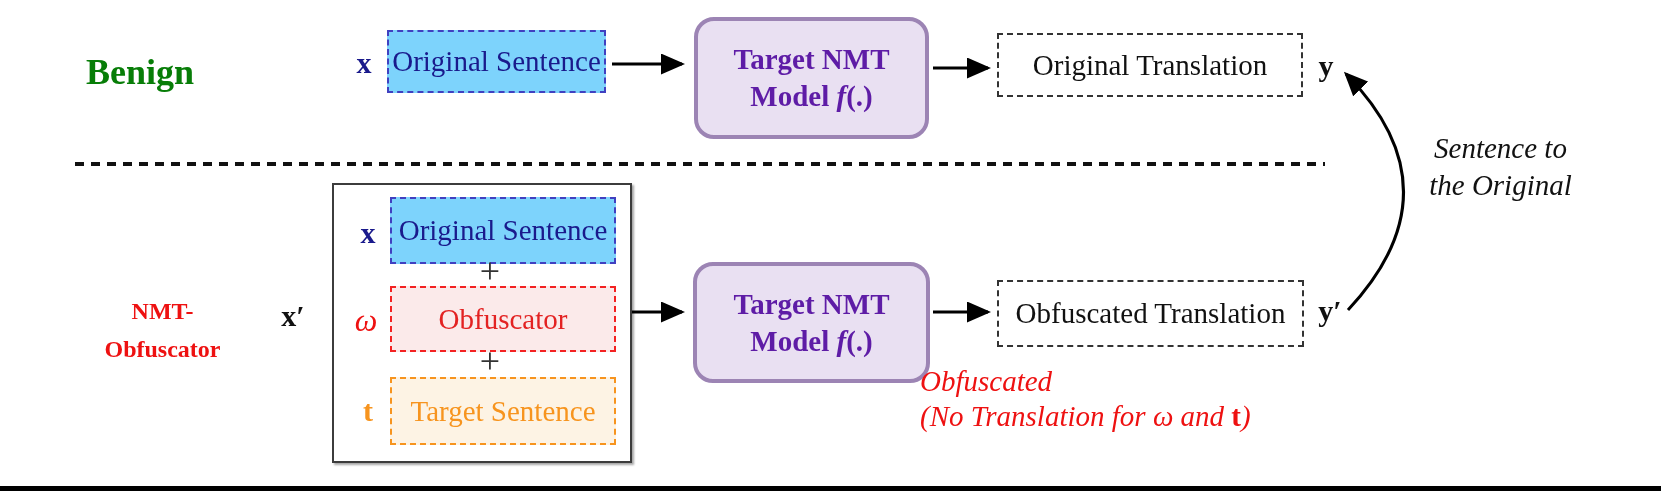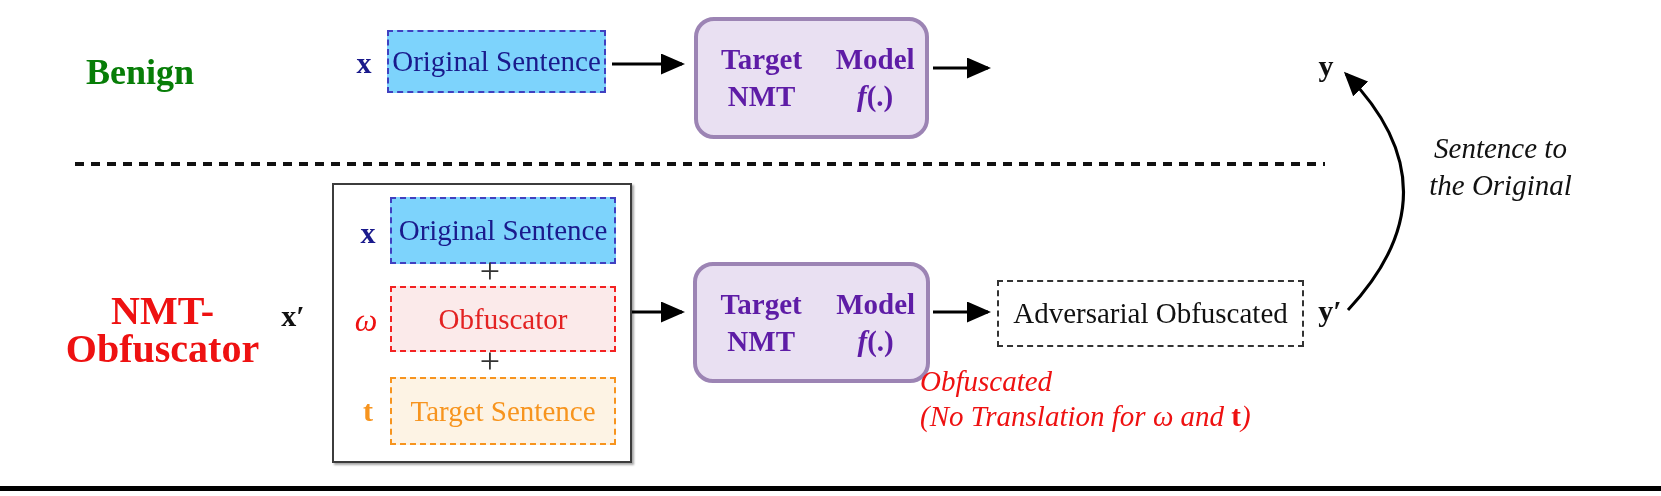--- a/index.html
+++ b/index.html
@@ -9,21 +9,21 @@
     height: 496px;
     background: #ffffff;
     font-family: "Liberation Serif", "DejaVu Serif", serif;
     overflow: hidden;
   }
   .abs { position: absolute; }
   .overlay { position: absolute; left: 0; top: 0; z-index: 1; }
   .node { z-index: 2; display: flex; align-items: center; justify-content: center; text-align: center; box-sizing: border-box; }
 
   .row-label-green { color: #077d07; font-weight: bold; font-size: 36px; }
-  .row-label-red   { color: #ee1111; font-weight: bold; font-size: 40px; line-height: 38px; }
+  .row-label-red   { color: #ee1111; font-weight: bold; font-size: 24px; line-height: 38px; }
 
   .sym       { font-weight: bold; font-size: 30px; }
   .sym-navy  { color: #1a1a8c; }
   .sym-black { color: #111111; }
   .sym-orange{ color: #f7941e; }
   .sym-omega { color: #ee1111; font-style: italic; font-weight: normal; font-size: 32px; }
 
   .sent-box {
     background: #7dd3fc; border: 2px dashed #4040c0;
     color: #1a1a8c; font-size: 29px;
@@ -36,20 +36,21 @@
     background: #fdf3e4; border: 2px dashed #f7941e;
     color: #f7941e; font-size: 29px;
   }
   .out-box {
     background: #ffffff; border: 2px dashed #333333;
     color: #111111; font-size: 29px;
   }
   .nmt-box {
     background: #e9e0f2; border: 4px solid #9c84b4; border-radius: 20px;
     color: #5e1ca6; font-weight: bold; font-size: 29px; line-height: 37px;
+    flex-direction: column;
   }
   .container-box {
     border: 2px solid #3c3c3c; background: transparent;
     box-shadow: 2px 2px 2px rgba(0,0,0,0.35);
     z-index: 1;
   }
   .plus { color: #333333; font-size: 36px; z-index: 2; }
   .note-red {
     color: #ee1111; font-style: italic; font-size: 29px; line-height: 35px;
     z-index: 2;
@@ -85,20 +86,21 @@
 
   <div class="abs node sym sym-navy" style="left:346px; top:45px; width:36px; height:36px;">x</div>
 
   <div class="abs node sent-box" style="left:387px; top:30px; width:219px; height:63px;">Original Sentence</div>
 
   <div class="abs node nmt-box" style="left:694px; top:17px; width:235px; height:122px;">
     <span>Target NMT</span>
     <span><span>Model</span> <span class="it">f</span><span>(.)</span></span>
   </div>
 
+  <div class="abs node out-box" style="left:997px; top:33px; width:306px; height:64px;">Original Translation</div>
 
   <div class="abs node sym sym-black" style="left:1304px; top:48px; width:44px; height:36px;">y</div>
 
   <div class="abs node row-label-red" style="left:40px; top:291px; width:245px; height:78px; flex-direction:column;">
     <span>NMT-</span>
     <span>Obfuscator</span>
   </div>
 
   <div class="abs node sym sym-black" style="left:268px; top:298px; width:50px; height:36px;">x′</div>
 
@@ -115,21 +117,21 @@
   <div class="abs node plus" style="left:470px; top:343px; width:40px; height:36px;">+</div>
 
   <div class="abs node sym sym-orange" style="left:350px; top:393px; width:36px; height:36px;">t</div>
   <div class="abs node tgt-box" style="left:390px; top:377px; width:226px; height:68px;">Target Sentence</div>
 
   <div class="abs node nmt-box" style="left:693px; top:262px; width:237px; height:121px;">
     <span>Target NMT</span>
     <span><span>Model</span> <span class="it">f</span><span>(.)</span></span>
   </div>
 
-  <div class="abs node out-box" style="left:997px; top:280px; width:307px; height:67px;">Adversarial Obfuscated</div>
+  <div class="abs node out-box" style="left:997px; top:280px; width:307px; height:67px;">Obfuscated Translation</div>
 
   <div class="abs node sym sym-black" style="left:1304px; top:293px; width:52px; height:36px;">y′</div>
 
   <div class="abs note-red" style="left:920px; top:364px; width:430px;">
     <div>Obfuscated</div>
     <div><span>(No Translation for </span><span>ω</span><span> and </span><span class="bold-t">t</span><span>)</span></div>
   </div>
 
   <div class="abs similar-note" style="left:1398px; top:130px; width:205px;">
     <div>Sentence to</div>

